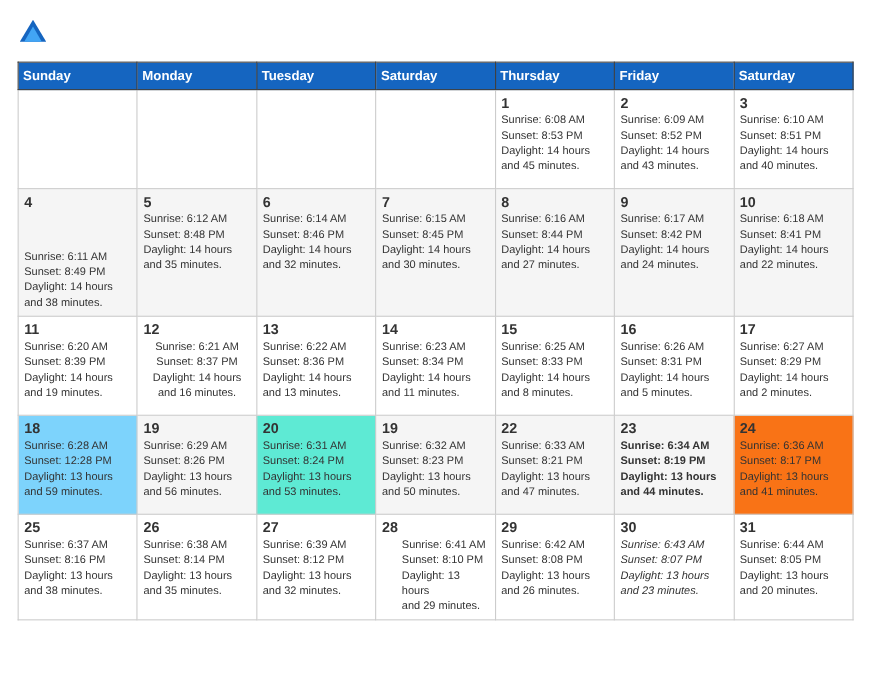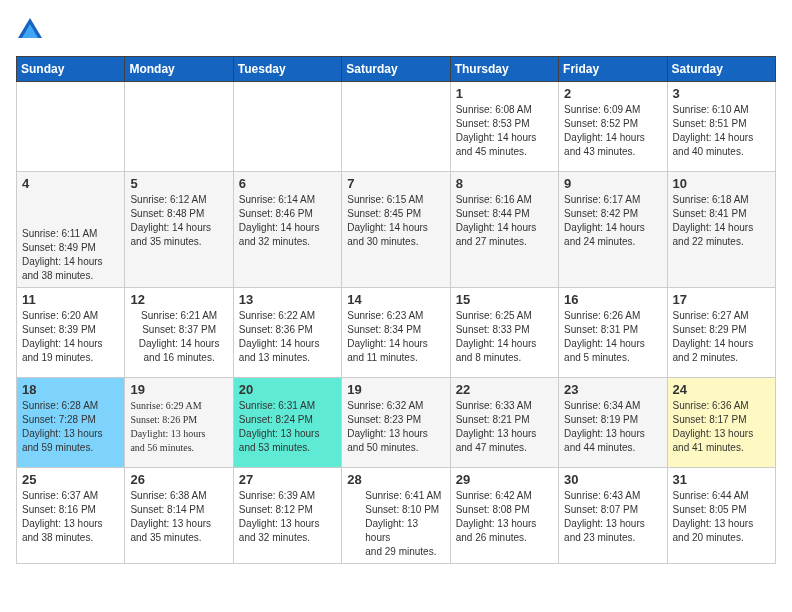--- a/index.html
+++ b/index.html
@@ -255,27 +255,27 @@
           <div class="day-info" style="white-space: pre-line;">Sunrise: 6:27 AM
 Sunset: 8:29 PM
 Daylight: 14 hours
 and 2 minutes.</div>
         </td>
       </tr>
       <tr>
         <td style="background: #7dd3fc;">
           <span class="day-number">18</span>
           <div class="day-info" style="white-space: pre-line;">Sunrise: 6:28 AM
-Sunset: 7:28 PM
+Sunset: 12:28 PM
 Daylight: 13 hours
 and 59 minutes.</div>
         </td>
         <td style="background: rgb(245, 245, 245);">
           <span class="day-number">19</span>
-          <div class="day-info" style="white-space: pre-line; font-family: Liberation Serif, serif;">Sunrise: 6:29 AM
+          <div class="day-info" style="white-space: pre-line;">Sunrise: 6:29 AM
 Sunset: 8:26 PM
 Daylight: 13 hours
 and 56 minutes.</div>
         </td>
         <td style="background: #5eead4;">
           <span class="day-number">20</span>
           <div class="day-info" style="white-space: pre-line;">Sunrise: 6:31 AM
 Sunset: 8:24 PM
 Daylight: 13 hours
 and 53 minutes.</div>
@@ -289,26 +289,26 @@
         </td>
         <td style="background: rgb(245, 245, 245);">
           <span class="day-number">22</span>
           <div class="day-info" style="white-space: pre-line;">Sunrise: 6:33 AM
 Sunset: 8:21 PM
 Daylight: 13 hours
 and 47 minutes.</div>
         </td>
         <td style="background: rgb(245, 245, 245);">
           <span class="day-number">23</span>
-          <div class="day-info" style="white-space: pre-line;">Sunrise: 6:34 AM
+          <div class="day-info" style="white-space: pre-line; font-weight: bold;">Sunrise: 6:34 AM
 Sunset: 8:19 PM
 Daylight: 13 hours
 and 44 minutes.</div>
         </td>
-        <td style="background: #fef9c3;">
+        <td style="background: #f97316;">
           <span class="day-number">24</span>
           <div class="day-info" style="white-space: pre-line;">Sunrise: 6:36 AM
 Sunset: 8:17 PM
 Daylight: 13 hours
 and 41 minutes.</div>
         </td>
       </tr>
       <tr>
         <td>
           <span class="day-number">25</span>
@@ -340,21 +340,21 @@
         </td>
         <td>
           <span class="day-number">29</span>
           <div class="day-info" style="white-space: pre-line;">Sunrise: 6:42 AM
 Sunset: 8:08 PM
 Daylight: 13 hours
 and 26 minutes.</div>
         </td>
         <td>
           <span class="day-number">30</span>
-          <div class="day-info" style="white-space: pre-line;">Sunrise: 6:43 AM
+          <div class="day-info" style="white-space: pre-line; font-style: italic;">Sunrise: 6:43 AM
 Sunset: 8:07 PM
 Daylight: 13 hours
 and 23 minutes.</div>
         </td>
         <td>
           <span class="day-number">31</span>
           <div class="day-info" style="white-space: pre-line;">Sunrise: 6:44 AM
 Sunset: 8:05 PM
 Daylight: 13 hours
 and 20 minutes.</div>

